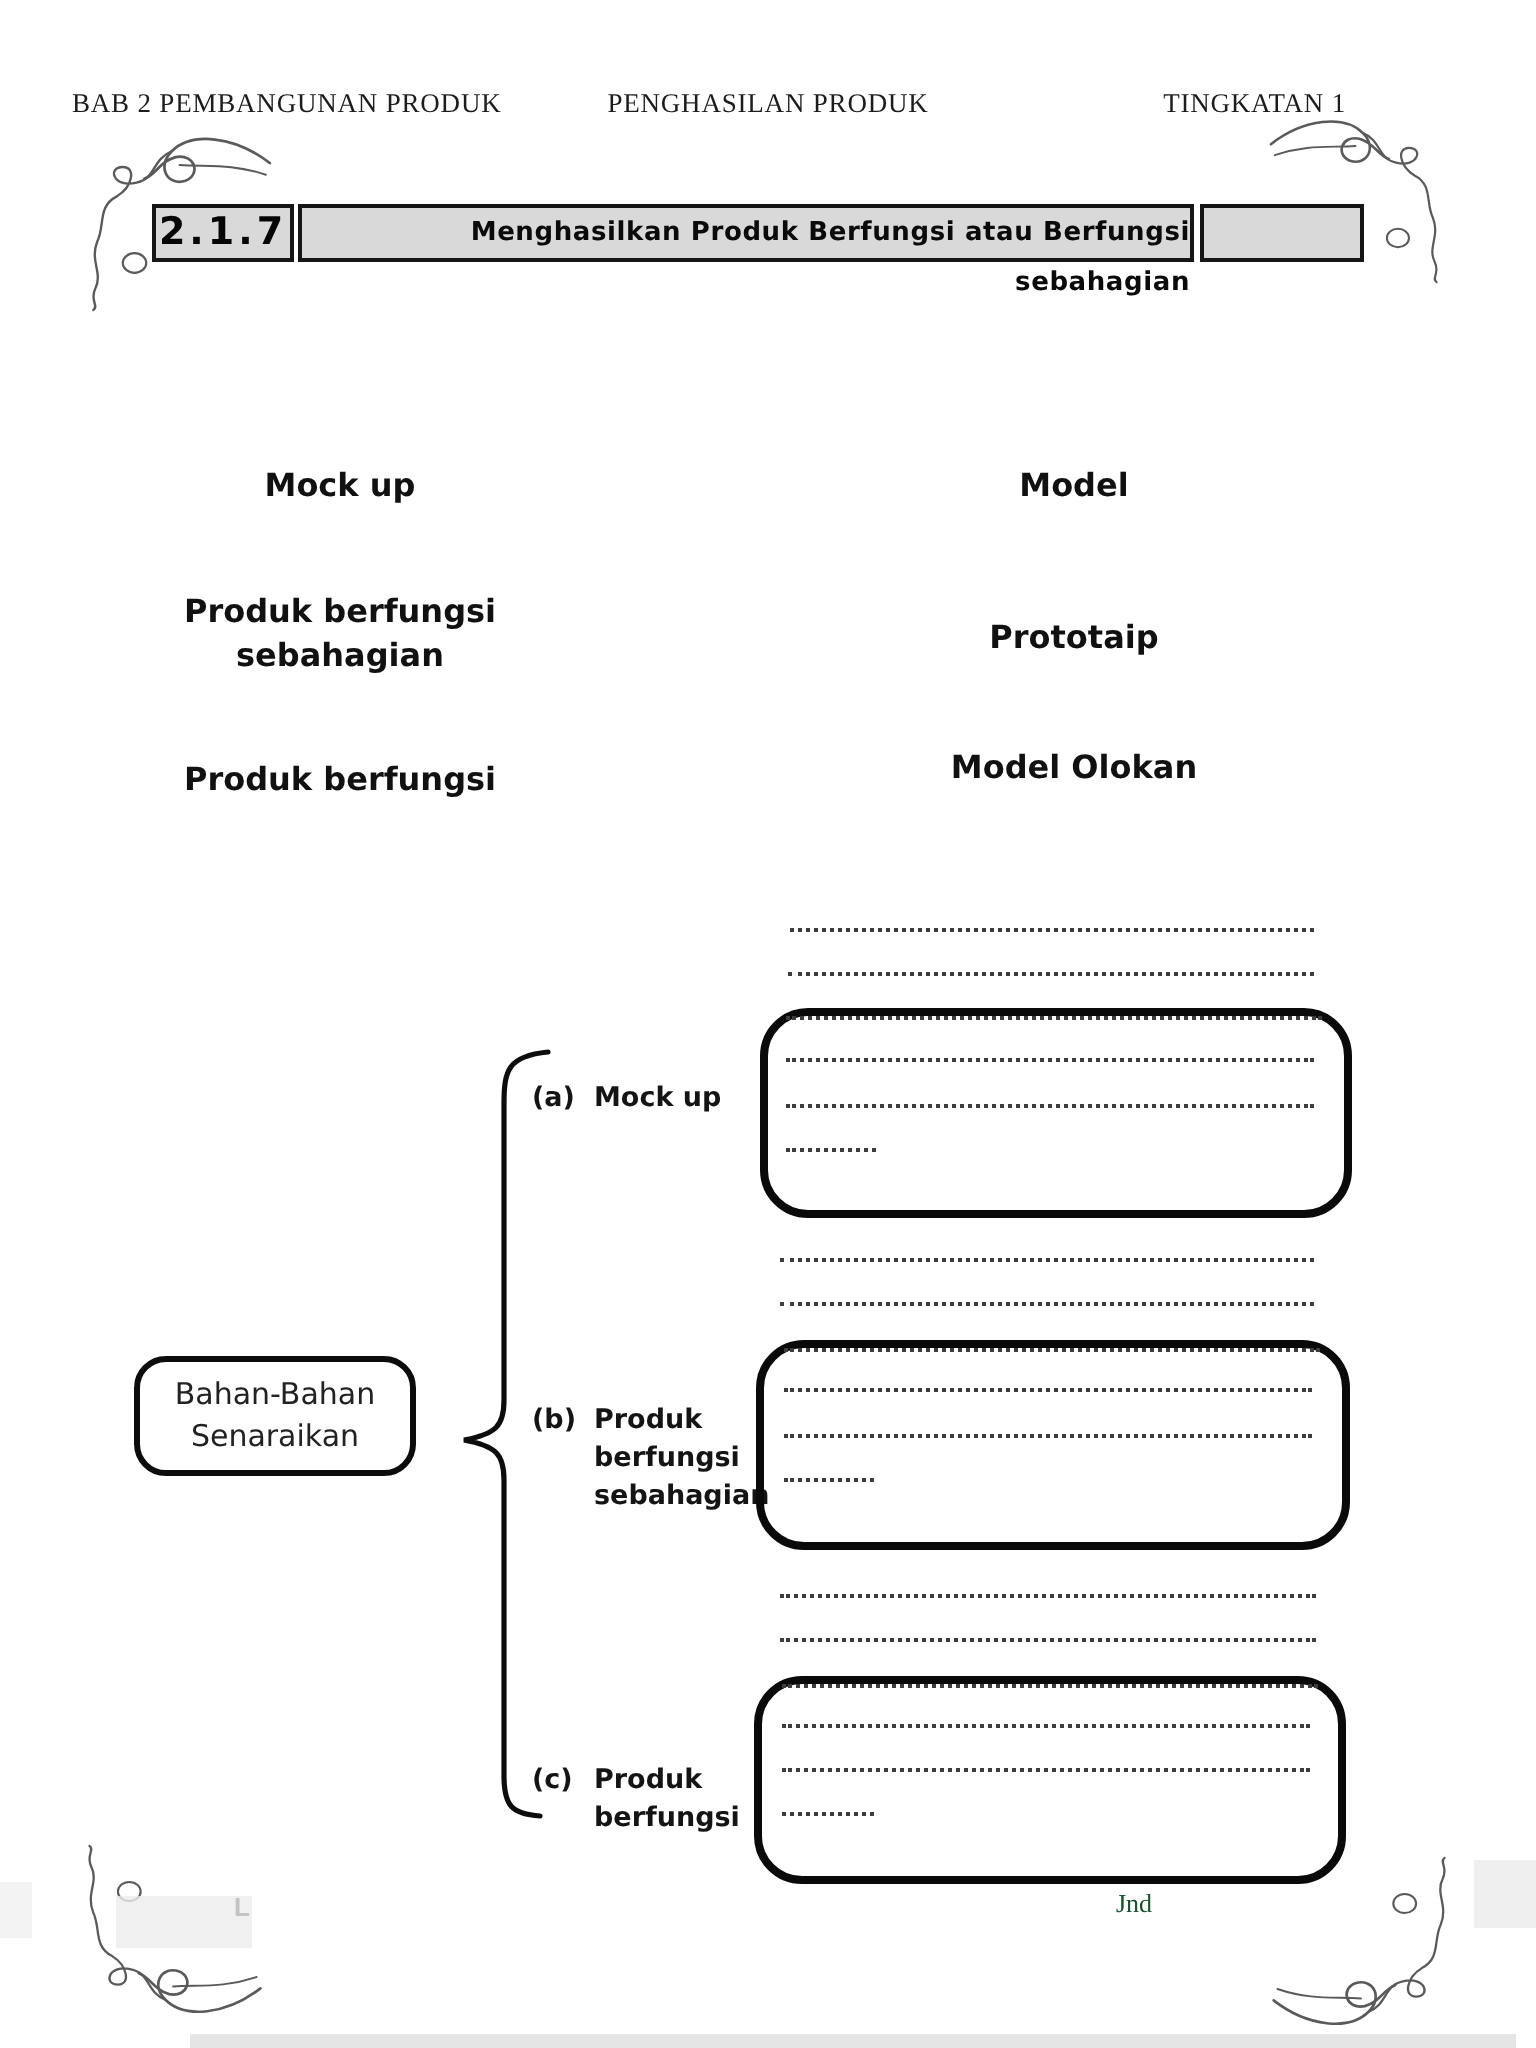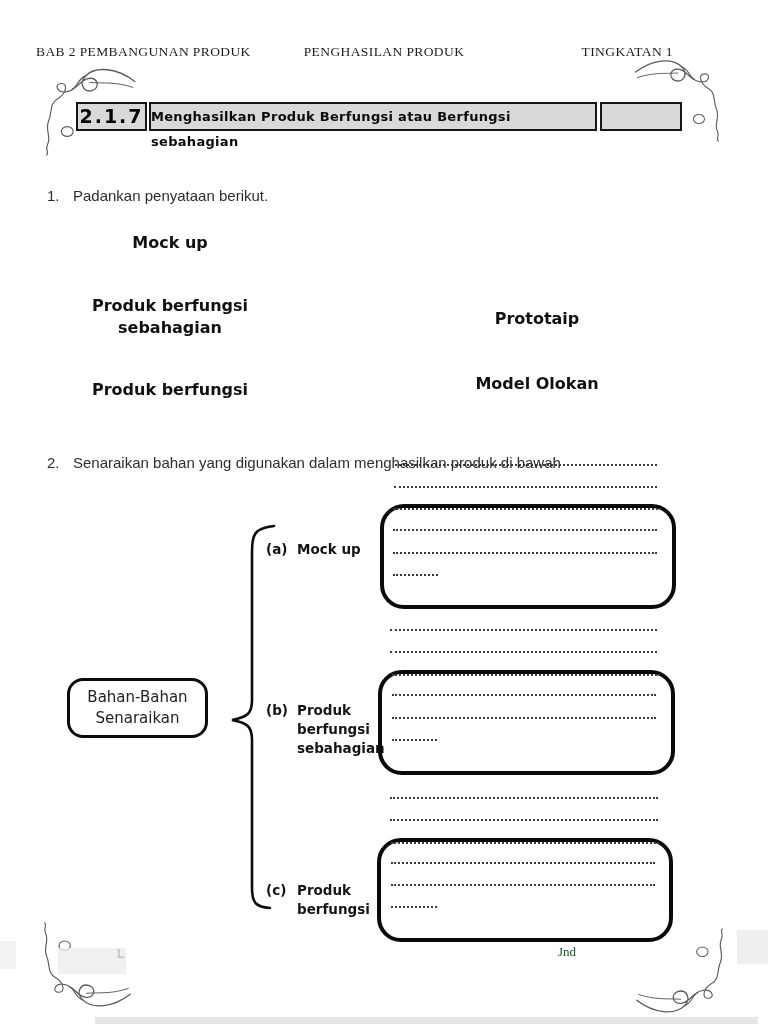--- a/index.html
+++ b/index.html
@@ -11,21 +11,21 @@
   .hdr{position:absolute;top:44px;left:0;width:703px;height:18px;
        font-family:"Liberation Serif",serif;font-size:13.5px;color:#1c1c1c;letter-spacing:.4px;}
   .hdr .h-left{position:absolute;left:36px;top:0;}
   .hdr .h-center{position:absolute;left:0;width:768px;text-align:center;top:0;}
   .hdr .h-right{position:absolute;right:30px;top:0;}
   
   .cell{position:absolute;box-sizing:border-box;background:var(--bar-fill,#d9d9d9);border:2px solid #161616;}
   .cell-num{left:76px;top:102px;width:71px;height:29px;
     font-weight:bold;font-size:19px;letter-spacing:2px;text-align:center;line-height:25px;color:#050505;}
   .cell-title{left:149px;top:102px;width:448px;height:29px;
-    font-weight:bold;font-size:13px;letter-spacing:.3px;text-align:left;line-height:25px;color:#0a0a0a;}
+    font-weight:bold;font-size:13px;letter-spacing:.3px;text-align:right;line-height:25px;color:#0a0a0a;}
   .cell-blank{left:600px;top:102px;width:82px;height:29px;}
   
   .question{position:absolute;font-family:"Liberation Sans",sans-serif;font-size:15px;color:#2d2d2d;}
   .q-num{display:inline-block;width:26px;}
   
   .match{position:absolute;width:170px;text-align:center;font-weight:bold;font-size:16px;
          color:#111;line-height:22px;}
   
   .dot{position:absolute;height:0;border-bottom:2px dotted #3d3d3d;}
   
@@ -90,34 +90,29 @@
   <div class="hdr">
     <span class="h-left">BAB 2 PEMBANGUNAN PRODUK</span>
     <span class="h-center">PENGHASILAN PRODUK</span>
     <span class="h-right">TINGKATAN 1</span>
   </div>
 
   <div class="cell cell-num">2.1.7</div>
   <div class="cell cell-title">Menghasilkan Produk Berfungsi atau Berfungsi sebahagian</div>
   <div class="cell cell-blank"></div>
 
-  <div class="question" style="left:47px;top:187px">
-    <span class="q-num">1.</span><span>Padankan penyataan berikut.</span>
-  </div>
 
   <div class="match" style="left:85px;top:232px">Mock up</div>
+  <div class="match" style="left:452px;top:232px">Model</div>
   <div class="match" style="left:85px;top:295px">Produk berfungsi sebahagian</div>
   <div class="match" style="left:452px;top:308px">Prototaip</div>
   <div class="match" style="left:85px;top:379px">Produk berfungsi</div>
   <div class="match" style="left:452px;top:373px">Model Olokan</div>
 
   <div class="dot" style="left:395px;top:464px;width:262px"></div>
-  <div class="question" style="left:47px;top:454px">
-    <span class="q-num">2.</span><span>Senaraikan bahan yang digunakan dalam menghasilkan produk di bawah</span>
-  </div>
   <div class="dot" style="left:394px;top:486px;width:263px"></div>
 
   <div class="rootbox">
     <div style="width:112px">Bahan-Bahan Senaraikan</div>
   </div>
 
   <svg class="shape" style="left:222px;top:518px" width="60" height="396" viewBox="0 0 60 396">
     <path d="M 52,8 C 32,10 30,17 30,34 L 30,182 C 30,195 26,199 10,202 C 26,205 30,209 30,222 L 30,370 C 30,385 34,389 48,390" fill="none" stroke="#0d0d0d" stroke-width="2.6" stroke-linecap="round"></path>
   </svg>
 

